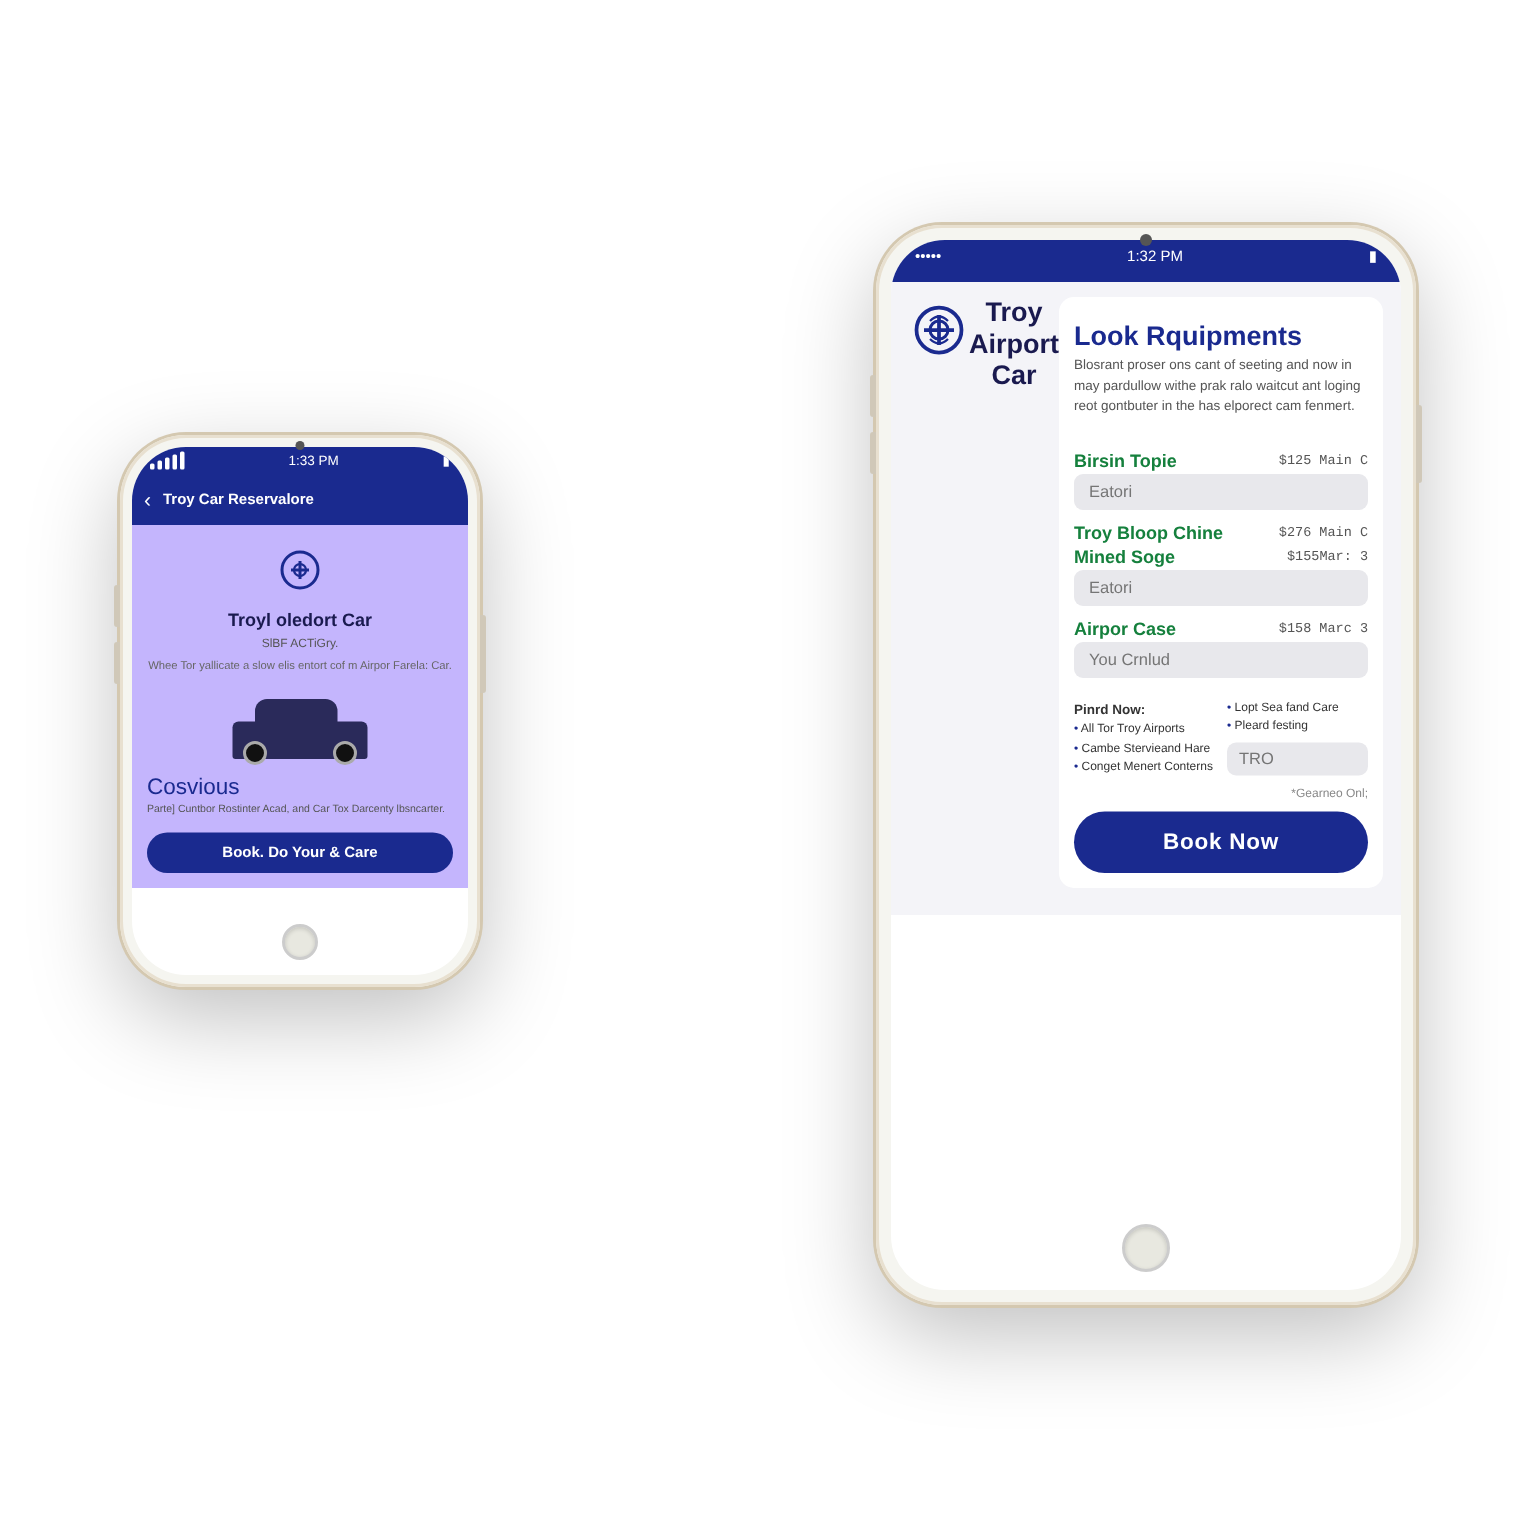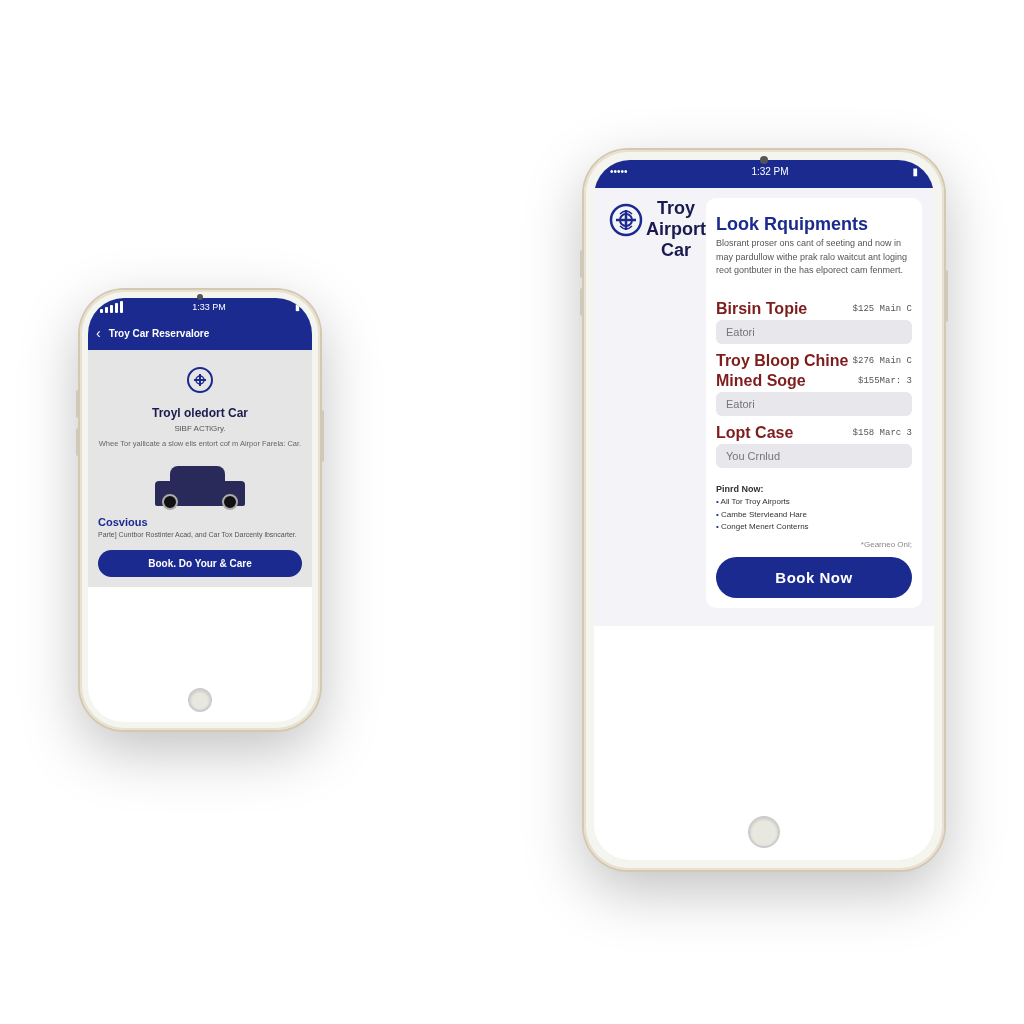--- a/index.html
+++ b/index.html
@@ -64,40 +64,40 @@
       align-items: center;
       padding: 0 12px;
       gap: 8px;
     }
     .nav-bar .back-arrow { font-size: 18px; }
     .nav-bar .nav-title { font-size: 13px; font-weight: 700; }
 
     
     .phone-small {
       width: 240px;
-      height: 440px;
+      height: 368px;
       left: 80px;
       top: 290px;
       z-index: 2;
     }
     .phone-small .phone-inner {
       margin: 8px;
       border-radius: 36px;
     }
     .phone-small .status-bar { font-size: 9px; height: 18px; padding: 0 12px; }
     .phone-small .nav-bar { height: 34px; padding: 0 8px; }
     .phone-small .nav-bar .nav-title { font-size: 10px; }
     .phone-small .nav-bar .back-arrow { font-size: 14px; }
 
     .phone-small-content {
       padding: 10px;
       display: flex;
       flex-direction: column;
       align-items: center;
-      background: #e5e5e5;
+      background: #c4b5fd;
       flex: 1;
     }
 
     .logo-small {
       color: #1a2a8f;
       font-size: 22px;
       margin: 6px 0;
     }
     .app-title-small {
       font-size: 12px;
@@ -159,22 +159,22 @@
       bottom: -4px;
       right: 12px;
       width: 16px;
       height: 16px;
       background: #111;
       border-radius: 50%;
       border: 2px solid #aaa;
     }
 
     .section-title-small {
-      font-size: 11px;
-      font-weight: 700;
+      font-size: 15px;
+      font-weight: 400;
       color: #1a2a8f;
       align-self: flex-start;
       margin: 6px 0 2px;
     }
     .desc-section-small {
       font-size: 7px;
       color: #555;
       line-height: 1.4;
       text-align: left;
       align-self: flex-start;
@@ -284,23 +284,23 @@
       margin-bottom: 22px;
     }
 
     .form-row {
       display: flex;
       align-items: center;
       justify-content: space-between;
       margin-bottom: 2px;
     }
     .form-label {
-      font-size: 16px;
+      font-size: 12px;
       font-weight: 700;
-      color: #7f1d1d;
+      color: #15803d;
       flex: 1;
     }
     .form-price {
       font-size: 9px;
       color: #555;
       font-family: Liberation Mono, monospace;
     }
     .form-input {
       width: 100%;
       background: #e8e8ec;
@@ -491,35 +491,42 @@
 
           
           <div class="form-row">
             <span class="form-label">Mined Soge</span>
             <span class="form-price">$155Mar: 3</span>
           </div>
           <input class="form-input" type="text" placeholder="Eatori" style="">
 
           
           <div class="form-row">
-            <span class="form-label">Lopt Case</span>
+            <span class="form-label">Airpor Case</span>
             <span class="form-price">$158 Marc 3</span>
           </div>
           <input class="form-input" type="text" placeholder="You Crnlud" style="">
 
           
           <div class="bottom-section">
             <div class="bottom-col">
               <div class="col-title">Pinrd Now:</div>
               <ul>
                 <li>All Tor Troy Airports</li>
                 <li>Cambe Stervieand Hare</li>
                 <li>Conget Menert Conterns</li>
               </ul>
             </div>
+            <div class="bottom-col">
+              <ul>
+                <li>Lopt Sea fand Care</li>
+                <li>Pleard festing</li>
+              </ul>
+              <input class="bottom-input" type="text" placeholder="TRO" style="">
+            </div>
           </div>
 
           <div class="disclaimer">*Gearneo Onl;</div>
           <button class="book-btn-large">Book Now</button>
         </div>
       </div>
       <div class="home-button"></div>
     </div>
   </div>
 

